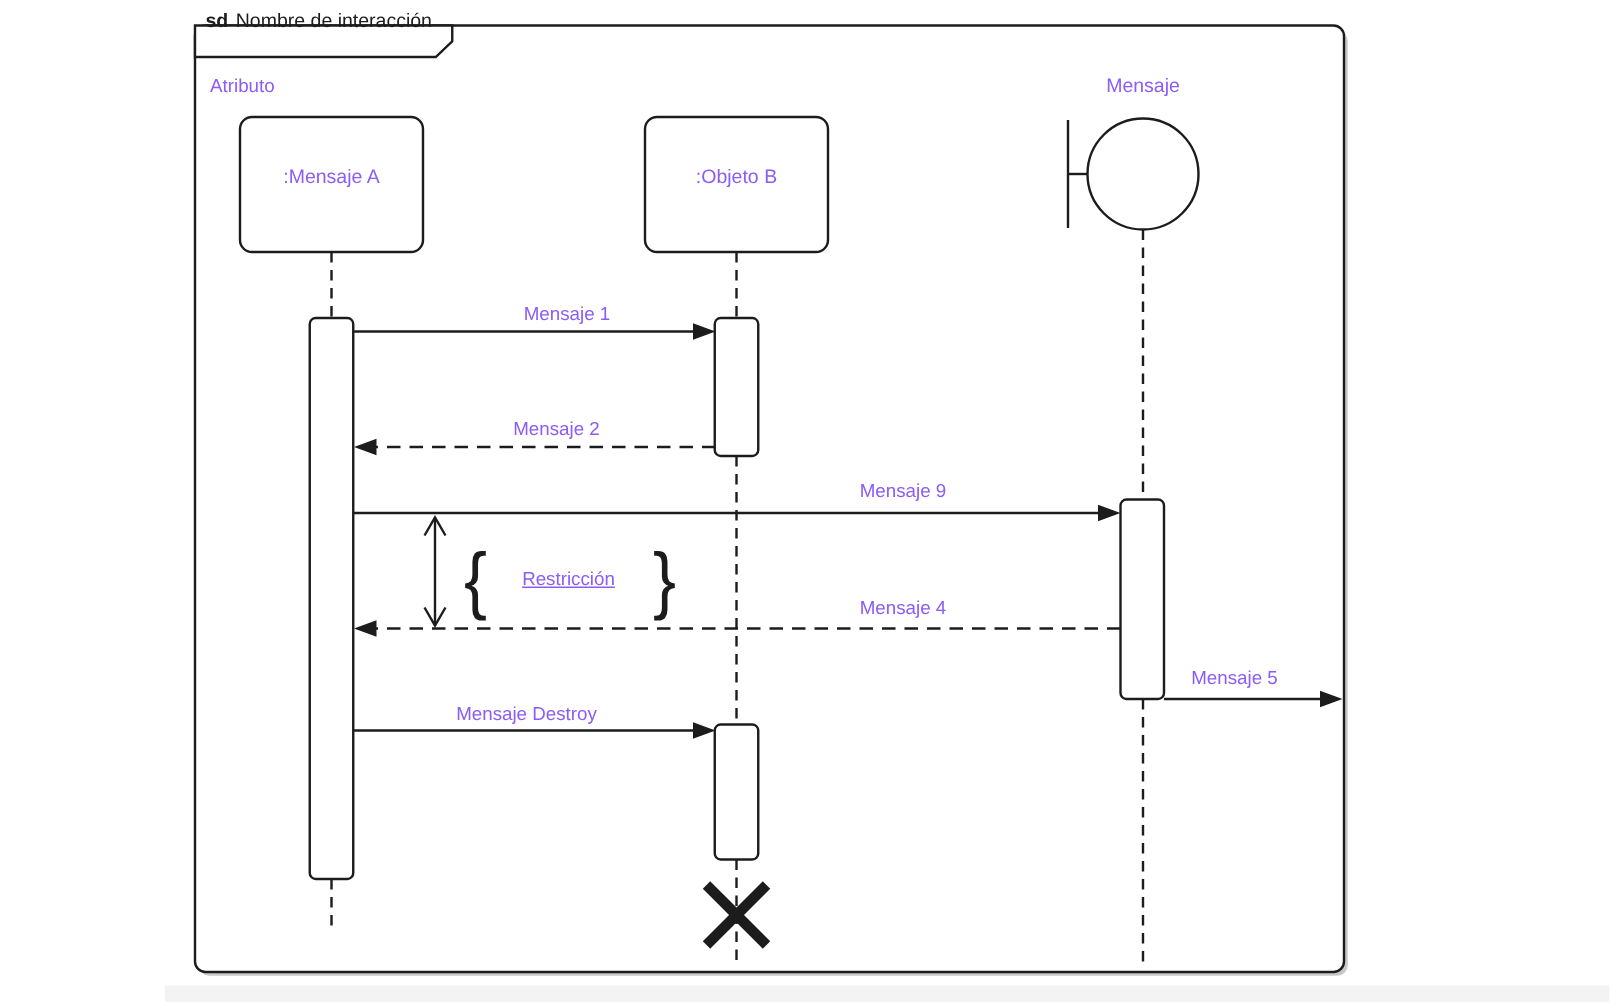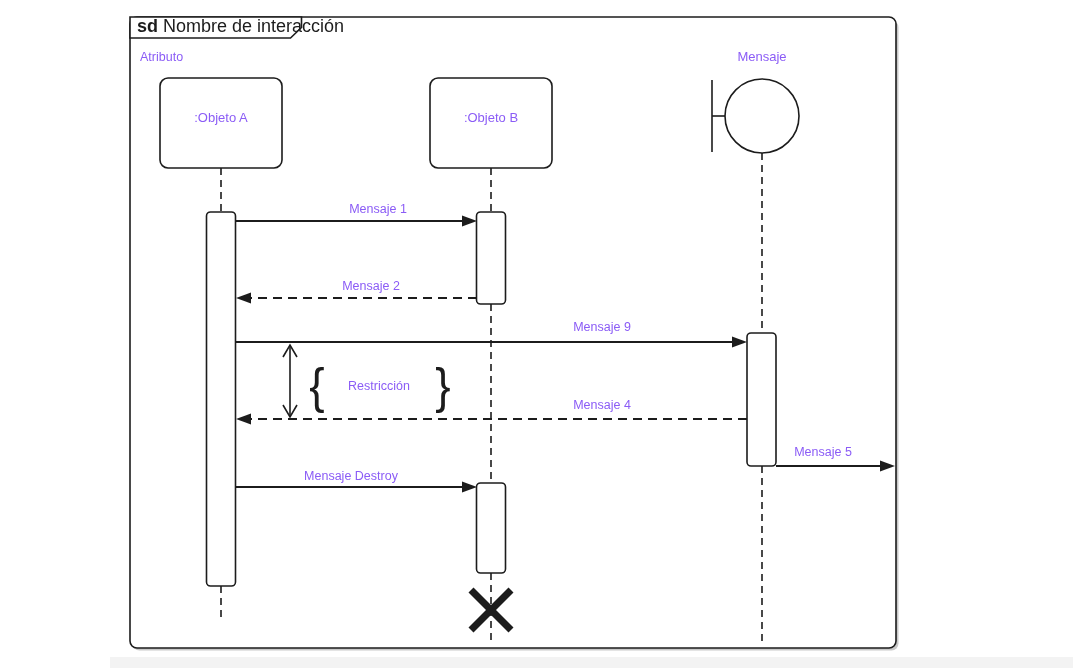--- a/index.html
+++ b/index.html
@@ -4,21 +4,21 @@
 <style>
   html,body{margin:0;padding:0;background:#ffffff;}
   .canvas{
     position:relative;width:1073px;height:672px;background:#ffffff;overflow:hidden;
     font-family:"Liberation Sans", sans-serif;color:#1c1c1c;
   }
   .overlay{position:absolute;left:0;top:0;}
   .lbl{position:absolute;font-size:12.5px;white-space:nowrap;color:#8b5cf6;}
   .lbl.center{transform:translateX(-50%);}
   .head-name{font-size:13px;}
-  .frame-title{position:absolute;left:137px;top:16px;font-size:18px;white-space:nowrap;}
+  .frame-title{position:absolute;left:137px;top:6px;font-size:13px;white-space:nowrap;}
   .frame-title .op{font-weight:bold;margin-right:5px;}
   .brace{
     position:absolute;font-size:46px;font-weight:400;color:#1c1c1c;
     transform:translate(-50%,-50%) scaleY(1.08);line-height:1;
   }
   .page-strip{position:absolute;left:110px;top:657px;width:963px;height:11px;background:#f3f3f3;}
 </style>
 </head>
 <body>
 
@@ -81,28 +81,28 @@
       <path d="M283,405 L290,417 L297,405"></path>
     </g>
   </svg>
 
   <div class="frame-title">
     <span class="op">sd</span><span>Nombre de interacción</span>
   </div>
 
   <div class="lbl" style="left:140px;top:50px;">Atributo</div>
 
-  <div class="lbl center head-name" style="left:221px;top:110px;">:Objeto A</div>
+  <div class="lbl center head-name" style="left:221px;top:110px;">:Mensaje A</div>
   <div class="lbl center head-name" style="left:491px;top:110px;">:Objeto B</div>
   <div class="lbl center head-name" style="left:762px;top:49px;">Mensaje</div>
 
   <div class="lbl center" style="left:366px;top:202px;margin-left:12px;">Mensaje 1</div>
   <div class="lbl center" style="left:371px;top:279px;">Mensaje 2</div>
   <div class="lbl center" style="left:602px;top:320px;">Mensaje 9</div>
   <div class="lbl center" style="left:602px;top:398px;">Mensaje 4</div>
   <div class="lbl center" style="left:823px;top:445px;">Mensaje 5</div>
   <div class="lbl center" style="left:351px;top:469px;">Mensaje Destroy</div>
 
   <span class="brace" style="left:317px;top:386px;">{</span>
-  <div class="lbl center" style="left:379px;top:379px;">Restricción</div>
+  <div class="lbl center" style="left:379px;top:379px;text-decoration:underline;">Restricción</div>
   <span class="brace" style="left:443px;top:386px;">}</span>
 
 </div>
 
 </body></html>

